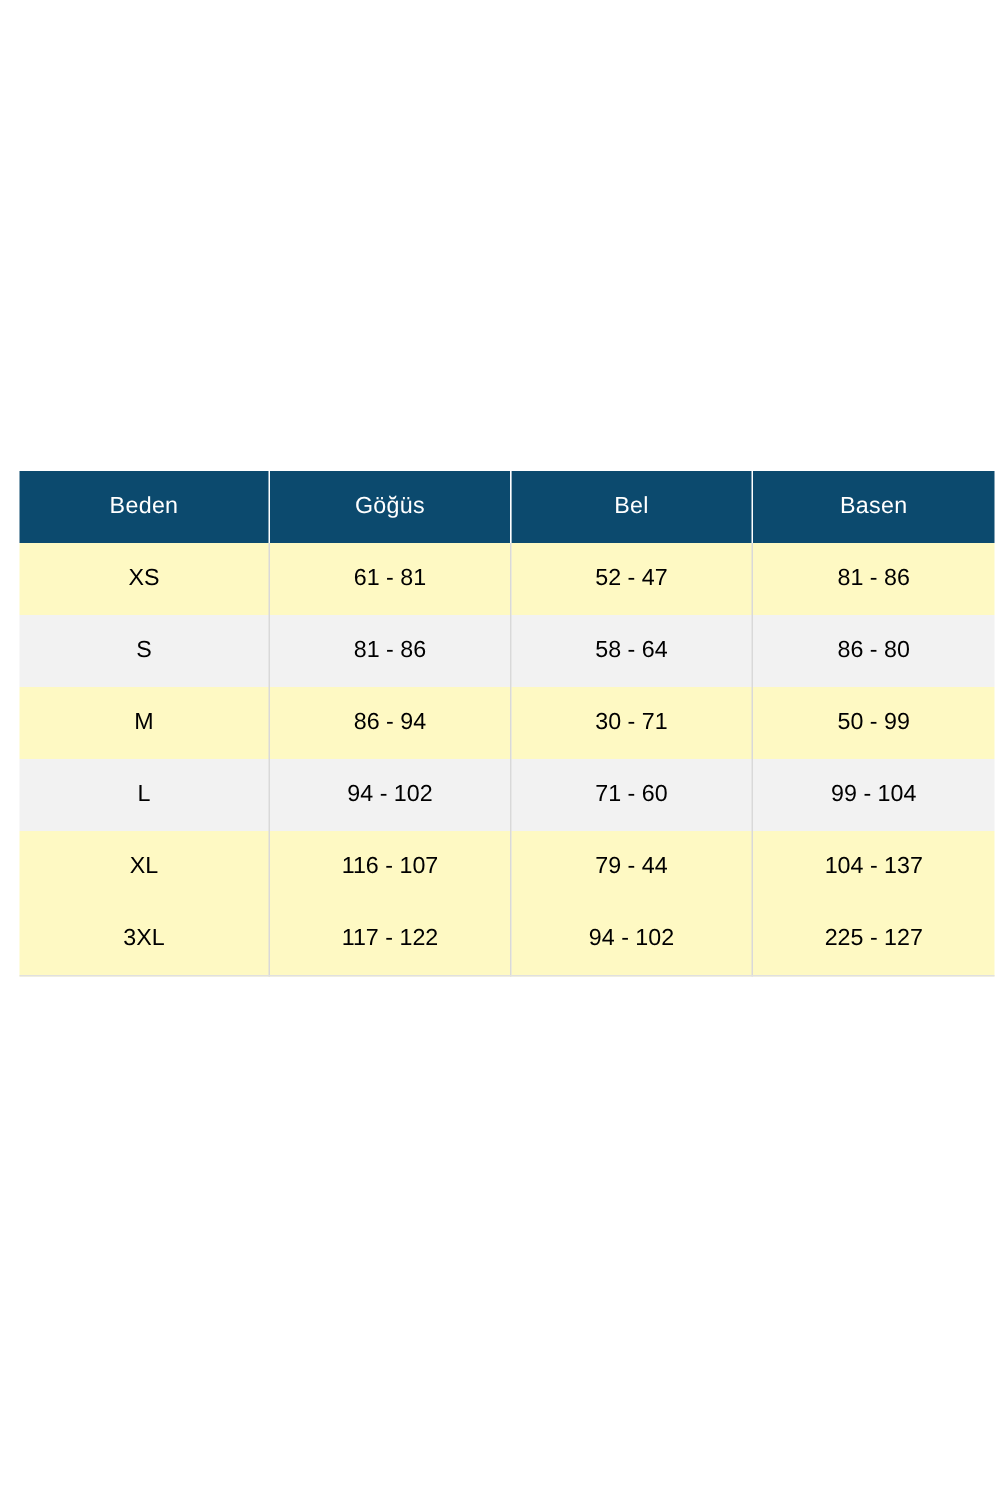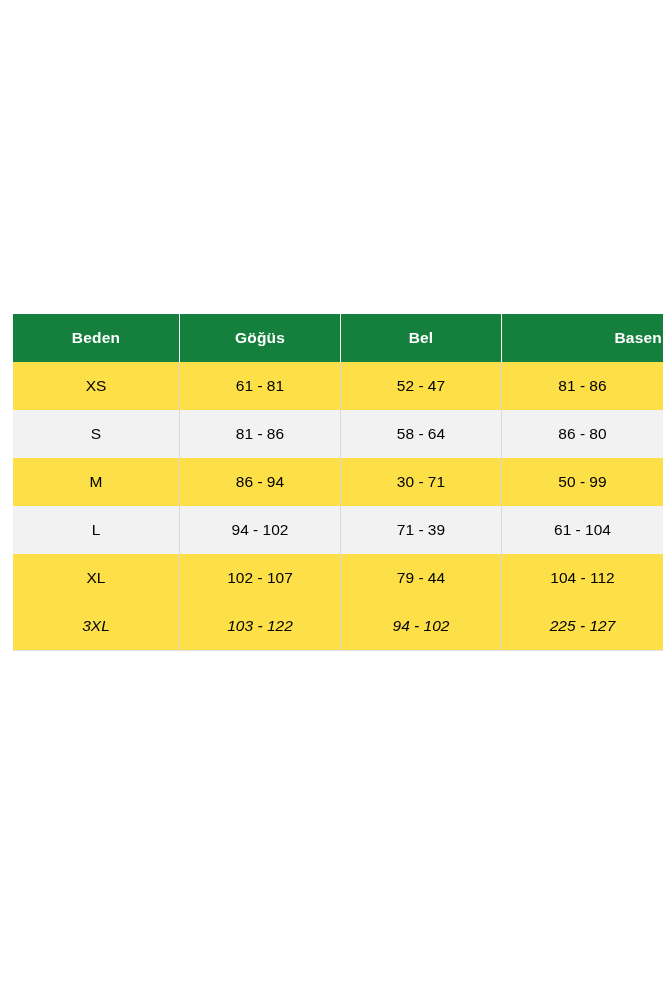--- a/index.html
+++ b/index.html
@@ -30,42 +30,40 @@
     text-align: center;
     vertical-align: middle;
     border-right: 1px solid #d9d9d9;
     font-size: 15.5px;
   }
   table.size-chart th:last-child,
   table.size-chart td:last-child {
     border-right: none;
   }
   table.size-chart thead th {
-    background: #15803d;
+    background: #0c4a6e;
     color: #ffffff;
-    font-weight: bold;
+    font-weight: normal;
     height: 46px;
     border-right: 1px solid #ffffff;
     letter-spacing: 0.2px;
   }
   table.size-chart thead th:last-child {
     border-right: none;
-    text-align: right;
   }
   table.size-chart tbody td {
     height: 46px;
-    background: #fde047;
+    background: #fef9c3;
     font-weight: normal;
   }
   table.size-chart tbody tr.alt td {
     background: #f2f2f2;
   }
   table.size-chart tbody tr:last-child td {
     border-bottom: 1px solid #e0e0e0;
-    font-style: italic;
   }
   .col-0 { width: 164px; }
   .col-1 { width: 158px; }
   .col-2 { width: 158px; }
   .col-3 { width: 159px; }
 </style>
 </head>
 <body>
 
 <div id="size-chart-wrapper">
@@ -93,30 +91,30 @@
       </tr>
       <tr>
         <td class="col-0">M</td>
         <td class="col-1">86 - 94</td>
         <td class="col-2">30 - 71</td>
         <td class="col-3">50 - 99</td>
       </tr>
       <tr class="alt">
         <td class="col-0">L</td>
         <td class="col-1">94 - 102</td>
-        <td class="col-2">71 - 39</td>
-        <td class="col-3">61 - 104</td>
+        <td class="col-2">71 - 60</td>
+        <td class="col-3">99 - 104</td>
       </tr>
       <tr>
         <td class="col-0">XL</td>
-        <td class="col-1">102 - 107</td>
+        <td class="col-1">116 - 107</td>
         <td class="col-2">79 - 44</td>
-        <td class="col-3">104 - 112</td>
+        <td class="col-3">104 - 137</td>
       </tr>
       <tr>
         <td class="col-0">3XL</td>
-        <td class="col-1">103 - 122</td>
+        <td class="col-1">117 - 122</td>
         <td class="col-2">94 - 102</td>
         <td class="col-3">225 - 127</td>
       </tr>
     </tbody>
   </table>
 </div>
 
 </body></html>

